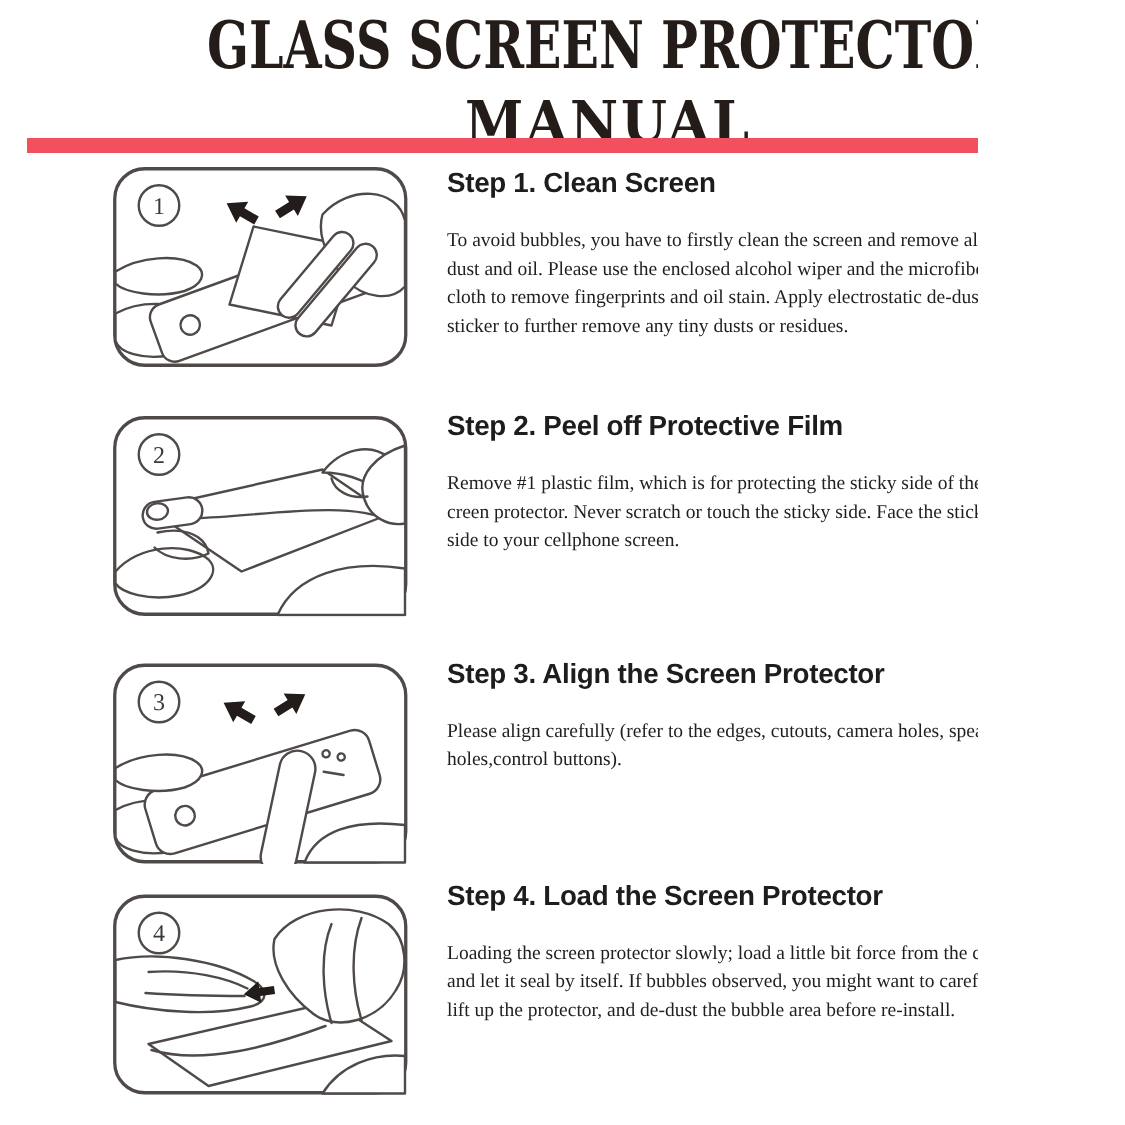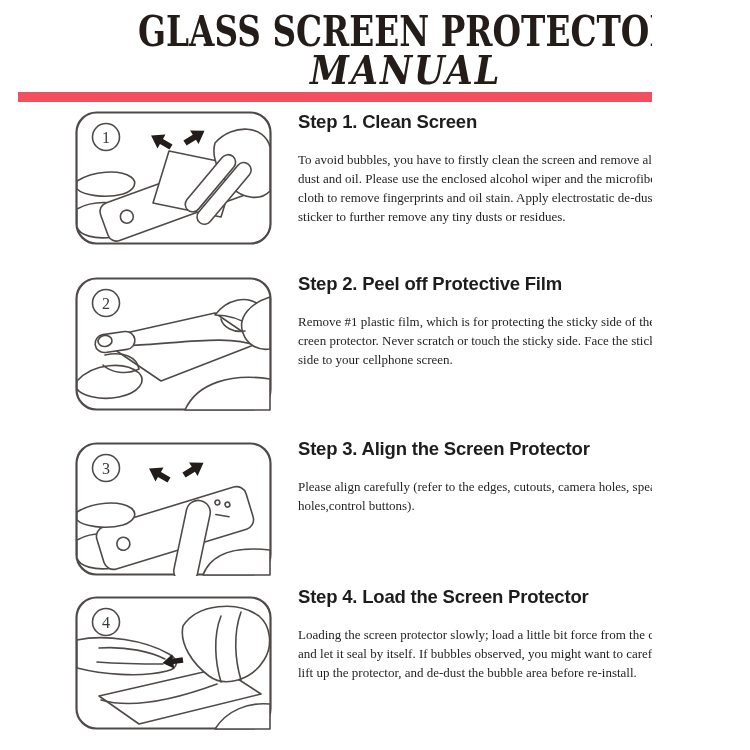--- a/index.html
+++ b/index.html
@@ -11,21 +11,21 @@
   .title-line {
     position:absolute; left:0; width:750px; text-align:center;
     color:#241c18; padding-left:62px; box-sizing:border-box; line-height:1;
   }
   .title-line .tt {
     display:inline-block; font-family:"DejaVu Serif","Liberation Serif",serif;
     font-weight:700; transform-origin:center; white-space:nowrap;
   }
   #title1 { top:10px; }
   #title1 .tt { font-size:42px; transform:scale(0.78,1.04); }
-  #title2 { top:52px;font-style:italic; }
+  #title2 { top:63px; }
   #title2 .tt { font-size:37px; letter-spacing:2px; transform:scale(0.95,1.04); }
   
   .divider { position:absolute; left:18px; right:0; top:92px; height:10px; background:#f2505f; }
   
   .illu { position:absolute; left:75px; width:197px; height:134px; }
   .illu svg { display:block; }
   .step-text { position:absolute; left:298px; width:470px; }
   .step-heading {
     margin:0; font-size:18.5px; font-weight:700; color:#1d1d1d;
     font-family:"Liberation Sans", sans-serif; letter-spacing:-0.2px; line-height:25px;

